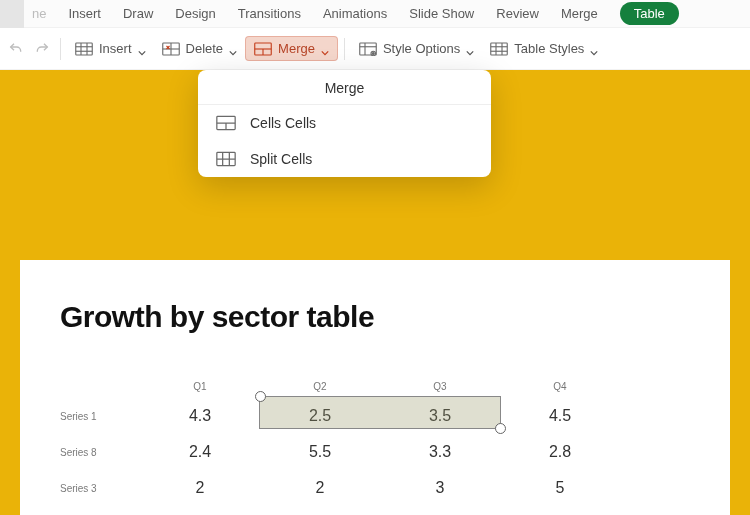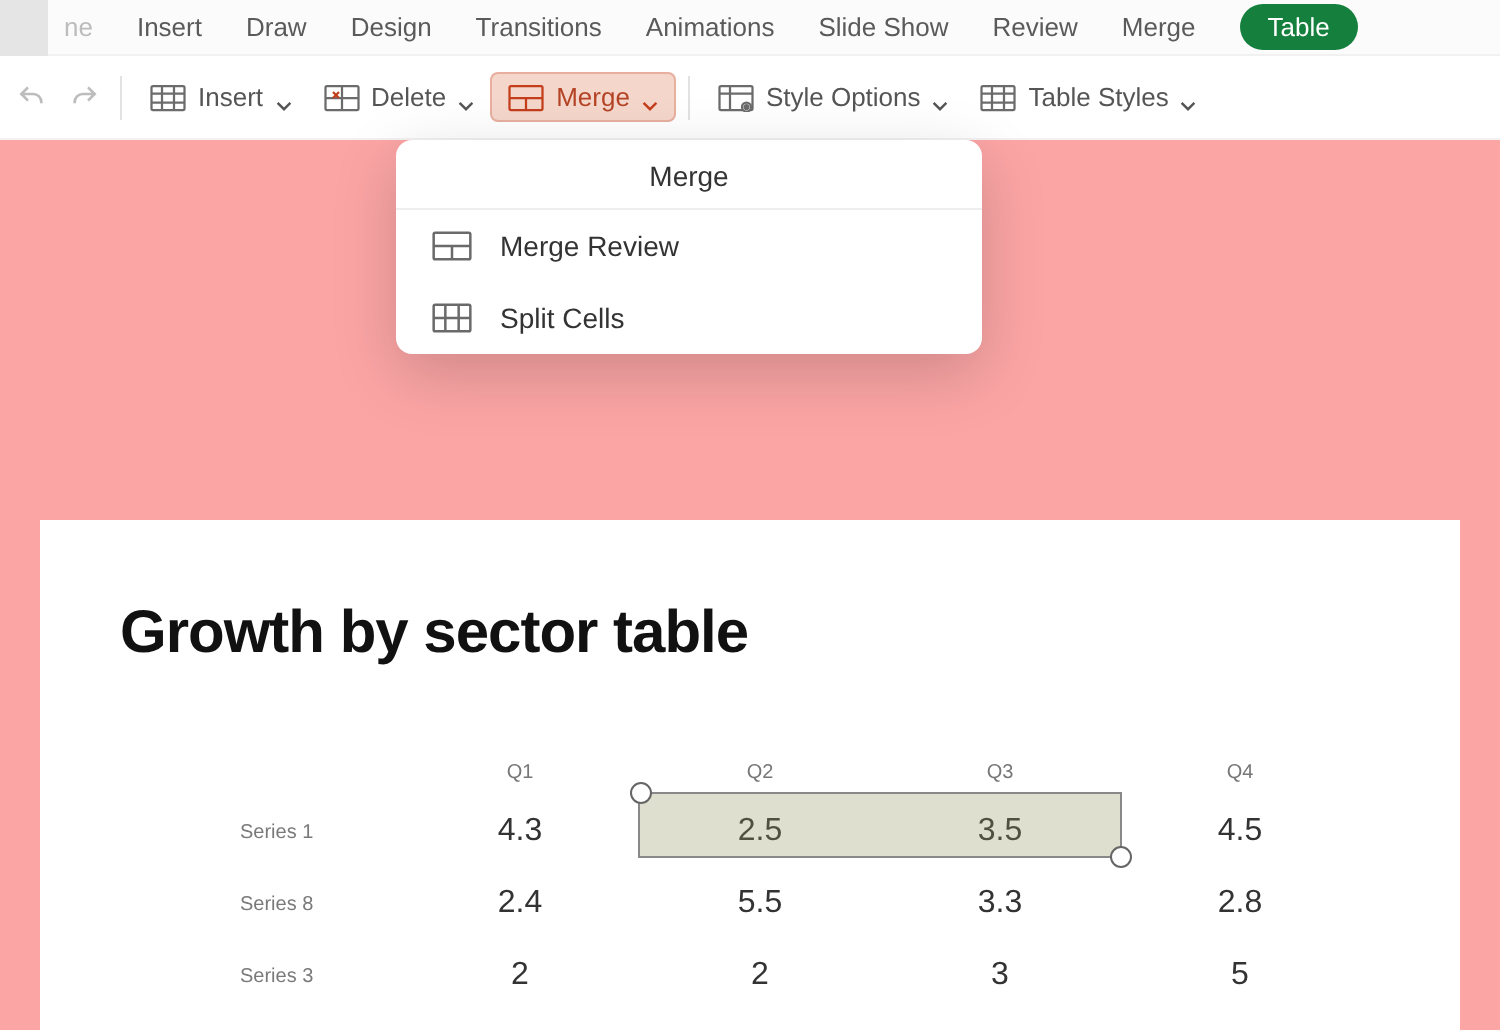--- a/index.html
+++ b/index.html
@@ -83,38 +83,37 @@
   .merge-menu .mi {
     display:flex; align-items:center; gap:14px;
     padding:10px 18px; cursor:default;
   }
   .merge-menu .mi .mico { width:20px; height:16px; color:#6a6a6a; }
   .merge-menu .mi .mico svg { width:100%; height:100%; display:block; }
 
   
   .canvas {
     position:absolute; top:70px; left:0; right:0; bottom:0;
-    background:#fca5a5;
+    background:#eab308;
     padding-top:190px;
   }
   .slide {
     margin:0 auto;
     width: 710px;
     background:#fff;
     padding: 40px 40px 60px 40px;
     position:relative;
   }
   .slide-title {
     font-size:30px; font-weight:800; color:#111; letter-spacing:-0.5px;
     margin-bottom: 45px;
   }
 
   .tbl-wrap {
     position:relative;
-    margin-left: 60px;
     width: 560px;
   }
   .tbl {
     display:grid;
     grid-template-columns: 80px repeat(4, 120px);
     font-size:11px;
     color:#333;
   }
   .tbl .hdr {
     text-align:center; color:#777; font-size:10px; padding:2px 0 6px;
@@ -299,21 +298,21 @@
 <div class="merge-menu">
   <div class="title">Merge</div>
   <div class="mi">
     <span class="mico">
       <svg viewBox="0 0 24 18" fill="none" stroke="currentColor" stroke-width="1.5">
           <rect x="1" y="1" width="22" height="16" rx="1"></rect>
           <line x1="1" y1="9" x2="23" y2="9"></line>
           <line x1="12" y1="9" x2="12" y2="17"></line>
         </svg>
     </span>
-    <span>Merge Review</span>
+    <span>Cells Cells</span>
   </div>
   <div class="mi">
     <span class="mico">
       <svg viewBox="0 0 24 18" fill="none" stroke="currentColor" stroke-width="1.5">
           <rect x="1" y="1" width="22" height="16" rx="1"></rect>
           <line x1="1" y1="9" x2="23" y2="9"></line>
           <line x1="8" y1="1" x2="8" y2="17"></line>
           <line x1="16" y1="1" x2="16" y2="17"></line>
         </svg>
     </span>

